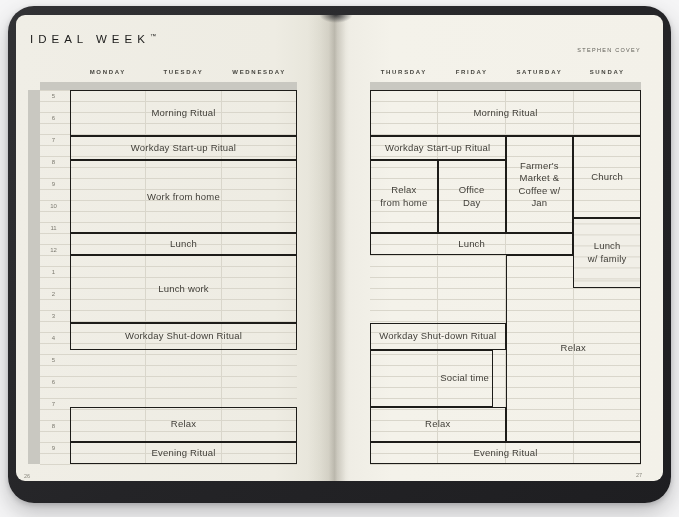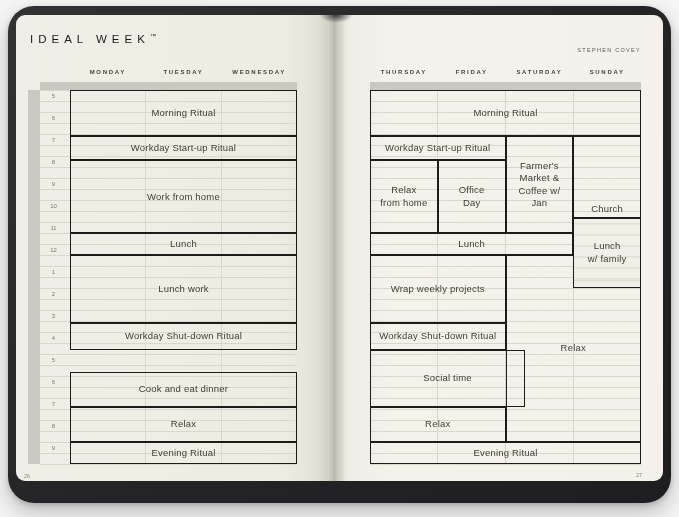--- a/index.html
+++ b/index.html
@@ -115,47 +115,45 @@
       <div class="hourlab" style="left: 40px; top: 378.5px; width: 27px;">6</div>
       <div class="hourlab" style="left: 40px; top: 400.5px; width: 27px;">7</div>
       <div class="hourlab" style="left: 40px; top: 422.5px; width: 27px;">8</div>
       <div class="hourlab" style="left: 40px; top: 444.5px; width: 27px;">9</div>
       <div class="block" style="left: 70px; top: 90px; width: 227px; height: 46.2px;"><span>Morning Ritual</span></div>
       <div class="block" style="left: 70px; top: 136.2px; width: 227px; height: 24.2px;"><span>Workday Start-up Ritual</span></div>
       <div class="block" style="left: 70px; top: 160.4px; width: 227px; height: 72.6px;"><span>Work from home</span></div>
       <div class="block" style="left: 70px; top: 233px; width: 227px; height: 22px;"><span>Lunch</span></div>
       <div class="block" style="left: 70px; top: 255px; width: 227px; height: 68.2px;"><span>Lunch work</span></div>
       <div class="block" style="left: 70px; top: 323.2px; width: 227px; height: 26.4px;"><span>Workday Shut-down Ritual</span></div>
-      <div class="block" style="left: 70px; top: 371.6px; width: 227px; height: 35.2px;"><span>Cook and eat dinner</span></div>
       <div class="block" style="left: 70px; top: 406.8px; width: 227px; height: 35.2px;"><span>Relax</span></div>
       <div class="block" style="left: 70px; top: 442px; width: 227px; height: 22px;"><span>Evening Ritual</span></div>
       <div class="dayhead" style="left: 370px; width: 67.75px;">THURSDAY</div>
       <div class="dayhead" style="left: 437.75px; width: 67.75px;">FRIDAY</div>
       <div class="dayhead" style="left: 505.5px; width: 67.75px;">SATURDAY</div>
       <div class="dayhead" style="left: 573.25px; width: 67.75px;">SUNDAY</div>
       <div class="vline" style="left: 437.25px; top: 90px; height: 375px;"></div>
       <div class="vline" style="left: 505px; top: 90px; height: 375px;"></div>
       <div class="vline" style="left: 572.75px; top: 90px; height: 375px;"></div>
       <div class="block" style="left: 370px; top: 90px; width: 271px; height: 46.2px;"><span>Morning Ritual</span></div>
       <div class="block" style="left: 370px; top: 136.2px; width: 135.5px; height: 24.2px;"><span>Workday Start-up Ritual</span></div>
       <div class="block" style="left: 370px; top: 160.4px; width: 67.75px; height: 72.6px;"><span>Relax
 from home</span></div>
       <div class="block" style="left: 437.75px; top: 160.4px; width: 67.75px; height: 72.6px;"><span>Office
 Day</span></div>
       <div class="block" style="left: 505.5px; top: 136.2px; width: 67.75px; height: 96.8px;"><span>Farmer's
 Market &amp;
 Coffee w/
 Jan</span></div>
-      <div class="block" style="left: 573.25px; top: 136.2px; width: 67.75px; height: 81.4px; align-items: flex-end;"><span>Church</span></div>
+      <div class="block" style="left: 573.25px; top: 136.2px; width: 67.75px; height: 81.4px;"><span>Church</span></div>
       <div class="block" style="left: 505.5px; top: 255px; width: 135.5px; height: 187px;"><span>Relax</span></div>
       <div class="block" style="left: 370px; top: 233px; width: 203.25px; height: 22px;"><span>Lunch</span></div>
       <div class="block opaque" style="left: 573.25px; top: 217.6px; width: 67.75px; height: 70.4px; background-position: 0px -6.6px;"><span>Lunch
 w/ family</span></div>
-      <div class="block" style="left: 370px; top: 255px; width: 135.5px; height: 68.2px;"><span>Wrap weekly projects</span></div>
       <div class="block" style="left: 370px; top: 323.2px; width: 135.5px; height: 26.4px;"><span>Workday Shut-down Ritual</span></div>
-      <div class="block" style="left: 370px; top: 349.6px; width: 155px; height: 57.2px;"><span>Social time</span></div>
+      <div class="block" style="left: 370px; top: 349.6px; width: 123px; height: 57.2px; justify-content: flex-end;"><span>Social time</span></div>
       <div class="block" style="left: 370px; top: 406.8px; width: 135.5px; height: 35.2px;"><span>Relax</span></div>
       <div class="block" style="left: 370px; top: 442px; width: 271px; height: 22px;"><span>Evening Ritual</span></div>
     </div>
 
   <div class="pagenum pagenum-left">26</div>
   <div class="pagenum pagenum-right">27</div>
 </div>
 
 </body></html>

